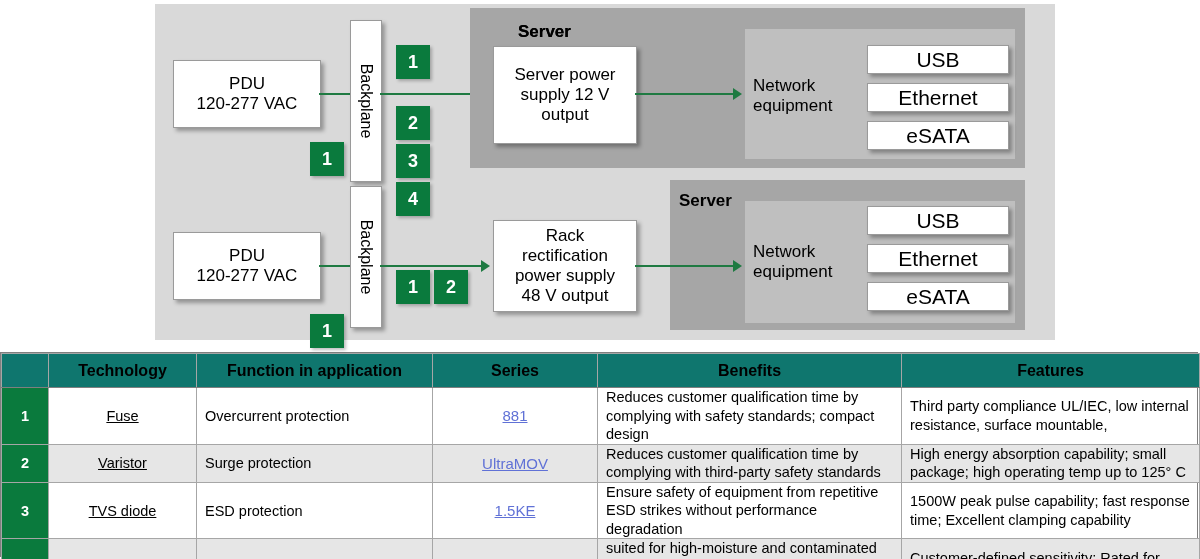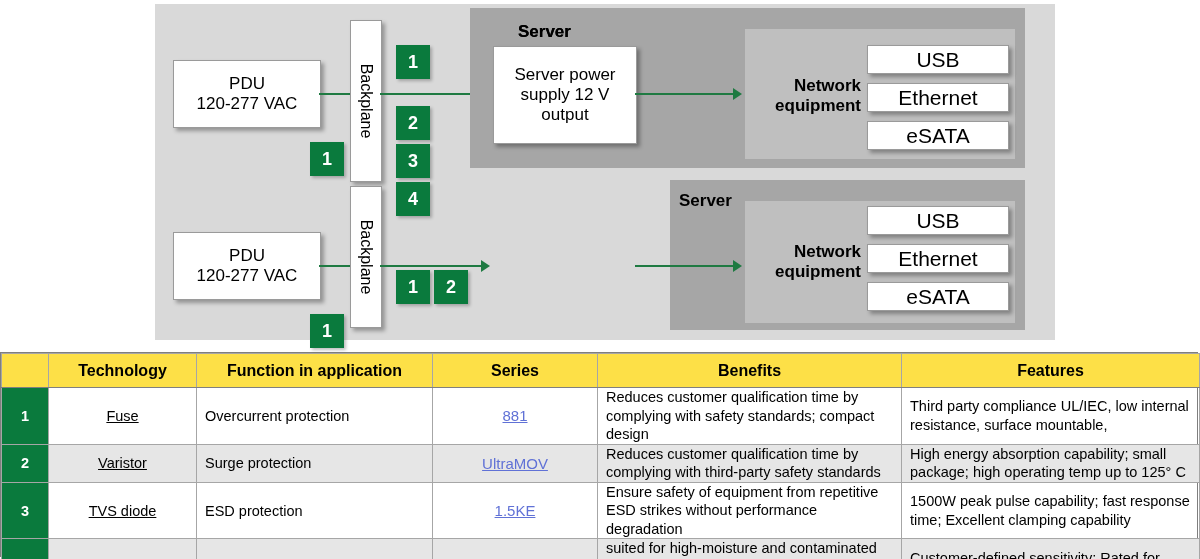--- a/index.html
+++ b/index.html
@@ -39,22 +39,22 @@
   .serverbox{
     position:absolute;background:#a6a6a6;
   }
   .server-title{
     position:absolute;font-weight:bold;font-size:17px;color:#000;
   }
   .neteq{
     position:absolute;background:#bfbfbf;
   }
   .neteq-label{
-    position:absolute;font-weight:bold;font-size:17px;line-height:1.18;
-    text-align:right;color:#000;
+    position:absolute;font-weight:normal;font-size:17px;line-height:1.18;
+    text-align:left;color:#000;
   }
   .port{
     position:absolute;background:#ffffff;border:1px solid #9a9a9a;
     box-shadow:3px 3px 4px rgba(0,0,0,0.32);
     display:flex;align-items:center;justify-content:center;
     font-size:21px;color:#000;
   }
 
   .badge{
     position:absolute;width:34px;height:34px;background:#0a7a3d;
@@ -81,21 +81,21 @@
     border-collapse:collapse;width:100%;height:100%;table-layout:fixed;
   }
   table.legend th, table.legend td{
     border:1px solid #a6a6a6;
     padding:0 8px;
     font-size:14.5px;
     vertical-align:middle;
     box-sizing:border-box;
   }
   table.legend thead th{
-    background:#fde047;font-weight:bold;font-size:16px;text-align:center;
+    background:#0f766e;font-weight:bold;font-size:16px;text-align:center;
     height:34px;padding:0 6px;
     border-bottom:1px solid #7f7f7f;
   }
   .col-num{width:47px;}
   .col-tech{width:148px;}
   .col-func{width:236px;}
   .col-series{width:165px;}
   .col-benefits{width:304px;}
   .col-features{width:298px;}
 
@@ -209,20 +209,28 @@
 
     <div class="neteq" style="left:590px;top:197px;width:270px;height:122px;z-index:4;"></div>
     <div class="neteq-label" style="left:598px;top:238px;width:108px;z-index:6;">
       <div>Network</div>
       <div>equipment</div>
     </div>
     <div class="port" style="left:712px;top:202px;width:140px;height:27px;z-index:6;">USB</div>
     <div class="port" style="left:712px;top:240px;width:140px;height:27px;z-index:6;">Ethernet</div>
     <div class="port" style="left:712px;top:278px;width:140px;height:27px;z-index:6;">eSATA</div>
 
+    <div class="box psu" style="left:338px;top:216px;height:90px;z-index:7;">
+      <div>
+        <div>Rack</div>
+        <div>rectification</div>
+        <div>power supply</div>
+        <div>48 V output</div>
+      </div>
+    </div>
 
     <div class="wire" style="left:480px;top:261px;width:100px;z-index:7;"></div>
     <div class="arrowhead" style="left:578px;top:256px;z-index:7;"></div>
   </div>
 
   <div class="tablewrap">
     <table class="legend">
       <colgroup>
         <col class="col-num">
           <col class="col-tech">

